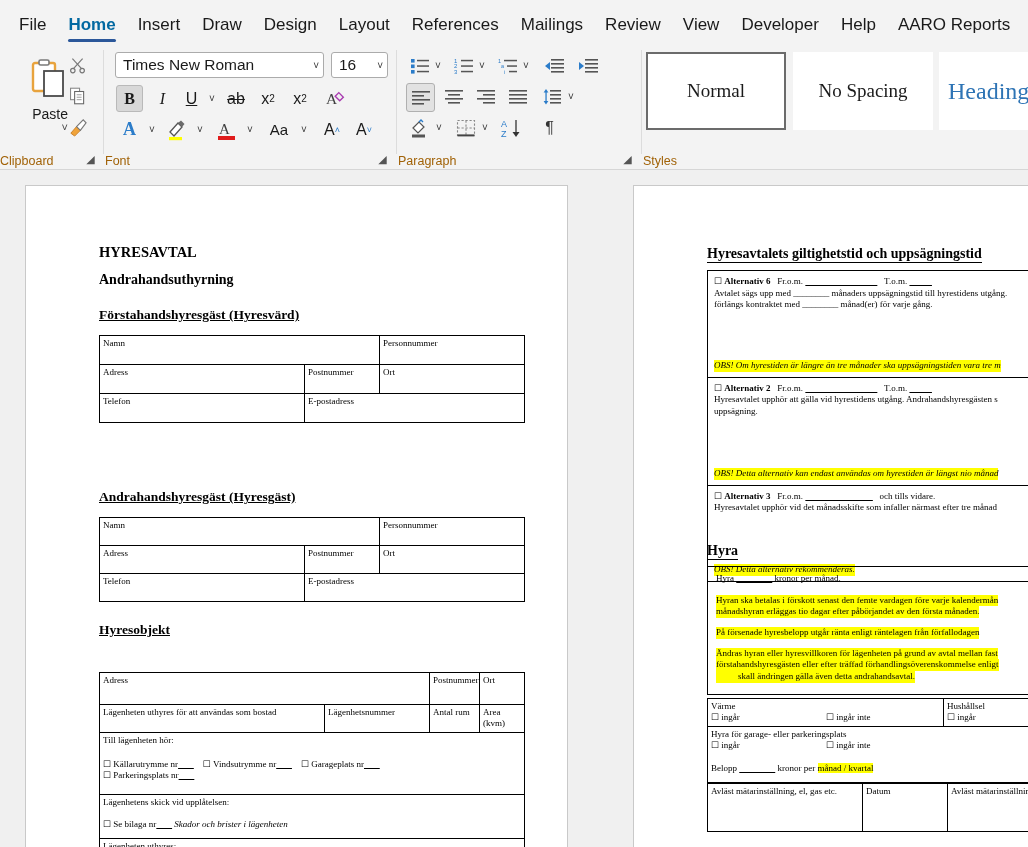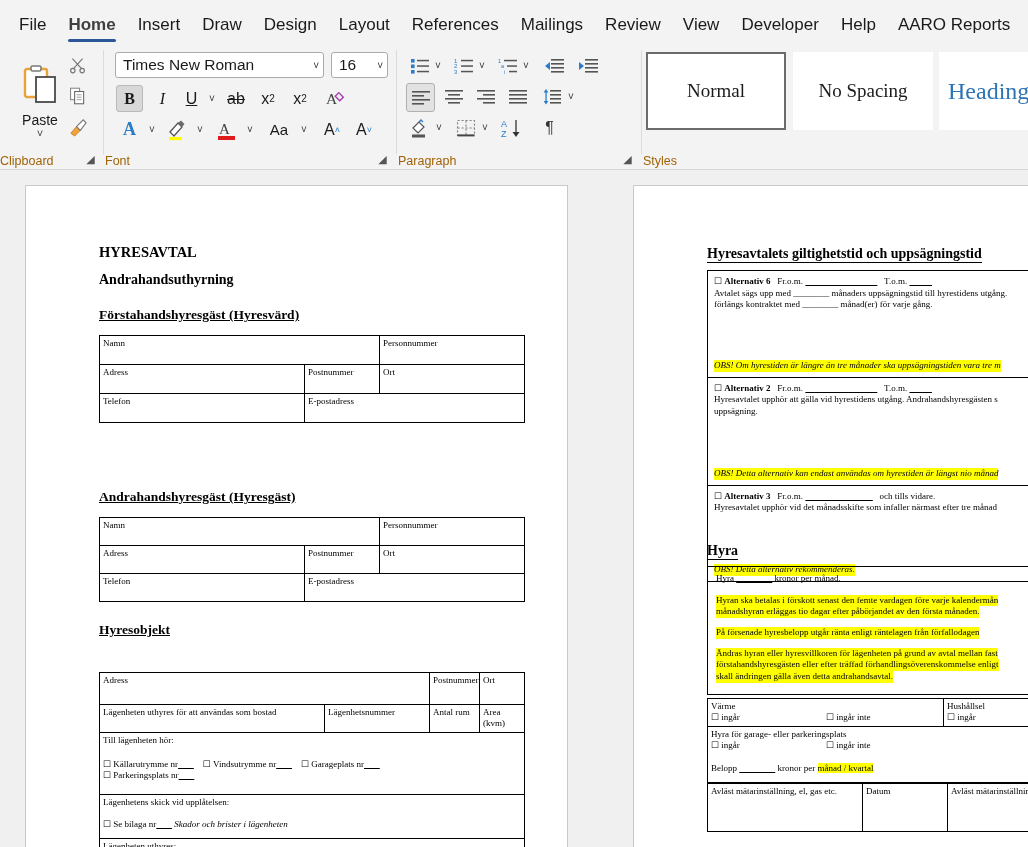--- a/index.html
+++ b/index.html
@@ -23,21 +23,21 @@
     display: flex; align-items: flex-end;
     padding-left: 8px;
   }
   .tab {
     position: relative;
     font-size: 17px; color: #1a1a1a;
     padding: 0 11px 9px 11px;
     white-space: nowrap;
     cursor: default;
   }
-  .tab.active { color: #404040; font-weight: 600; }
+  .tab.active { color: #0369a1; font-weight: 600; }
   .tab.active::after {
     content: ""; position: absolute;
     left: 11px; right: 11px; bottom: 2px; height: 3px;
     background: #2b579a; border-radius: 2px;
   }
 
   #ribbon {
     position: absolute; left: 0; top: 44px; width: 1028px; height: 126px;
     background: #f3f3f3;
     border-bottom: 1px solid #d6d6d6;
@@ -52,22 +52,22 @@
     background: #dcdcdc;
   }
   .dlg {
     position: absolute; bottom: 4px; width: 13px; height: 13px;
     font-size: 11px; color: #555; line-height: 13px; text-align: center;
   }
 
   
   #grp-clipboard { left: 0; width: 104px; }
   #paste-btn {
-    position: absolute; left: 12px; top: 20px; width: 56px; height: 100px;
-    text-align: center; cursor: default;
+    position: absolute; left: 12px; top: 14px; width: 56px; height: 100px;
+    text-align: right; cursor: default;
   }
   #paste-label { font-size: 14px; color: #1a1a1a; margin-top: 2px; }
   #paste-chev { font-size: 11px; color: #444; line-height: 10px; }
   .mini-btn {
     position: absolute; width: 30px; height: 28px;
     display: flex; align-items: center; justify-content: center;
     cursor: default;
   }
 
   
@@ -618,21 +618,21 @@
               <span>kronor per månad.</span>
             </div>
             <div style="height:10px;"></div>
             <div class="rt hl" style="white-space:nowrap; display:inline-block;">Hyran ska betalas i förskott senast den femte vardagen före varje kalendermån</div>
             <div class="rt hl" style="white-space:nowrap; display:inline-block;">månadshyran erläggas tio dagar efter påbörjandet av den första månaden.</div>
             <div style="height:9px;"></div>
             <div class="rt hl" style="white-space:nowrap; display:inline-block;">På försenade hyresbelopp utgår ränta enligt räntelagen från förfallodagen</div>
             <div style="height:9px;"></div>
             <div class="rt hl" style="white-space:nowrap; display:inline-block;">Ändras hyran eller hyresvillkoren för lägenheten på grund av avtal mellan fast</div>
             <div class="rt hl" style="white-space:nowrap; display:inline-block;">förstahandshyresgästen eller efter träffad förhandlingsöverenskommelse enligt</div>
-            <div class="rt hl" style="white-space:nowrap; display:inline-block;">skall ändringen gälla även detta andrahandsavtal.</div>
+            <div class="rt hl" style="white-space:nowrap; display:inline-block;padding-left:22px;">skall ändringen gälla även detta andrahandsavtal.</div>
           </td>
         </tr>
       </tbody>
         </table>
 
       <table class="doc-tbl" style="position:absolute; left:73px; top:512px; width:455px;">
         <colgroup>
             <col style="width:120px">
             <col style="width:116px">
             <col style="width:100px">

